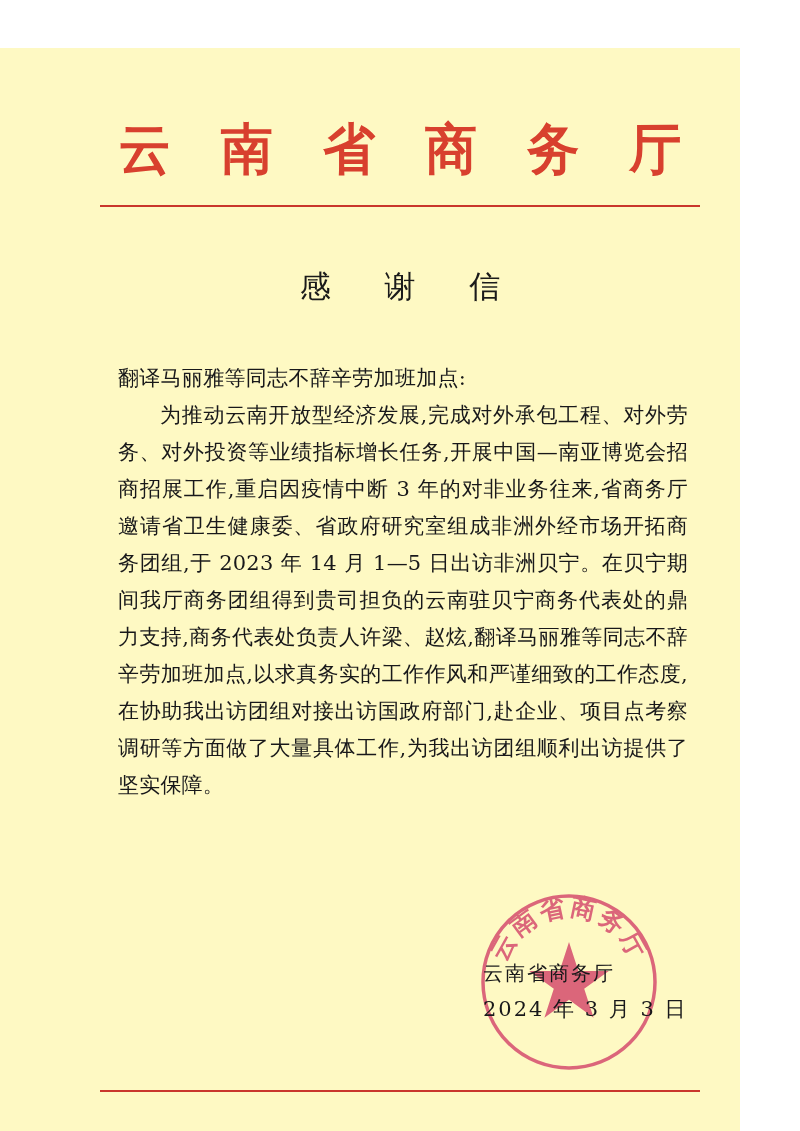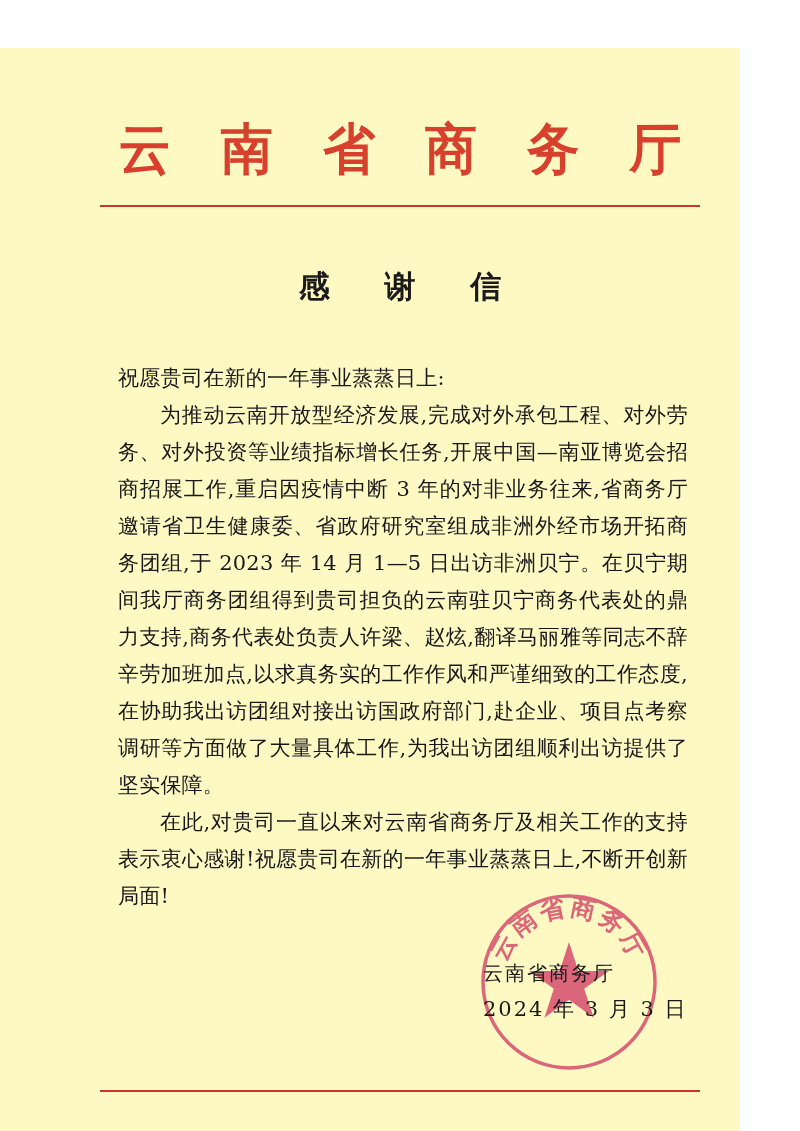--- a/index.html
+++ b/index.html
@@ -50,21 +50,21 @@
 
   
   .doc-title {
     position: absolute;
     top: 218px;
     left: 0;
     width: 800px;
     text-align: center;
     font-family: "DejaVu Sans", "Liberation Sans", sans-serif;
     font-size: 31px;
-    font-weight: 700;
+    font-weight: 400;
     color: #1a1a1a;
     letter-spacing: 22px;
     text-indent: 22px;
     white-space: nowrap;
   }
 
   
   .body-block {
     position: absolute;
     top: 312px;
@@ -140,23 +140,22 @@
 <div class="page">
 
   <div class="letterhead">
     <div class="letterhead-title">云 南 省 商 务 厅</div>
   </div>
   <div class="rule rule-top"></div>
 
   <div class="doc-title">感 谢 信</div>
 
   <div class="body-block">
-    <div class="addressee">祝愿贵司在新的一年事业蒸蒸日上:</div>
+    <div class="addressee">翻译马丽雅等同志不辞辛劳加班加点:</div>
     <p class="para">为推动云南开放型经济发展,完成对外承包工程、对外劳务、对外投资等业绩指标增长任务,开展中国—南亚博览会招商招展工作,重启因疫情中断 3 年的对非业务往来,省商务厅邀请省卫生健康委、省政府研究室组成非洲外经市场开拓商务团组,于 2023 年 14 月 1—5 日出访非洲贝宁。在贝宁期间我厅商务团组得到贵司担负的云南驻贝宁商务代表处的鼎力支持,商务代表处负责人许梁、赵炫,翻译马丽雅等同志不辞辛劳加班加点,以求真务实的工作作风和严谨细致的工作态度,在协助我出访团组对接出访国政府部门,赴企业、项目点考察调研等方面做了大量具体工作,为我出访团组顺利出访提供了坚实保障。</p>
-    <p class="para">在此,对贵司一直以来对云南省商务厅及相关工作的支持表示衷心感谢!祝愿贵司在新的一年事业蒸蒸日上,不断开创新局面!</p>
   </div>
 
   <div class="seal">
     <svg width="182" height="182" viewBox="0 0 182 182" xmlns="http://www.w3.org/2000/svg">
       <defs>
         <path id="arcpath" d="M 25 91 A 66 66 0 0 1 157 91" fill="none"></path>
       </defs>
       <circle cx="91" cy="91" r="86" fill="none" stroke="#d4476b" stroke-width="3.5"></circle>
       <text class="seal-arc-text">
         <textPath href="#arcpath" startOffset="50%" text-anchor="middle">云南省商务厅</textPath>

